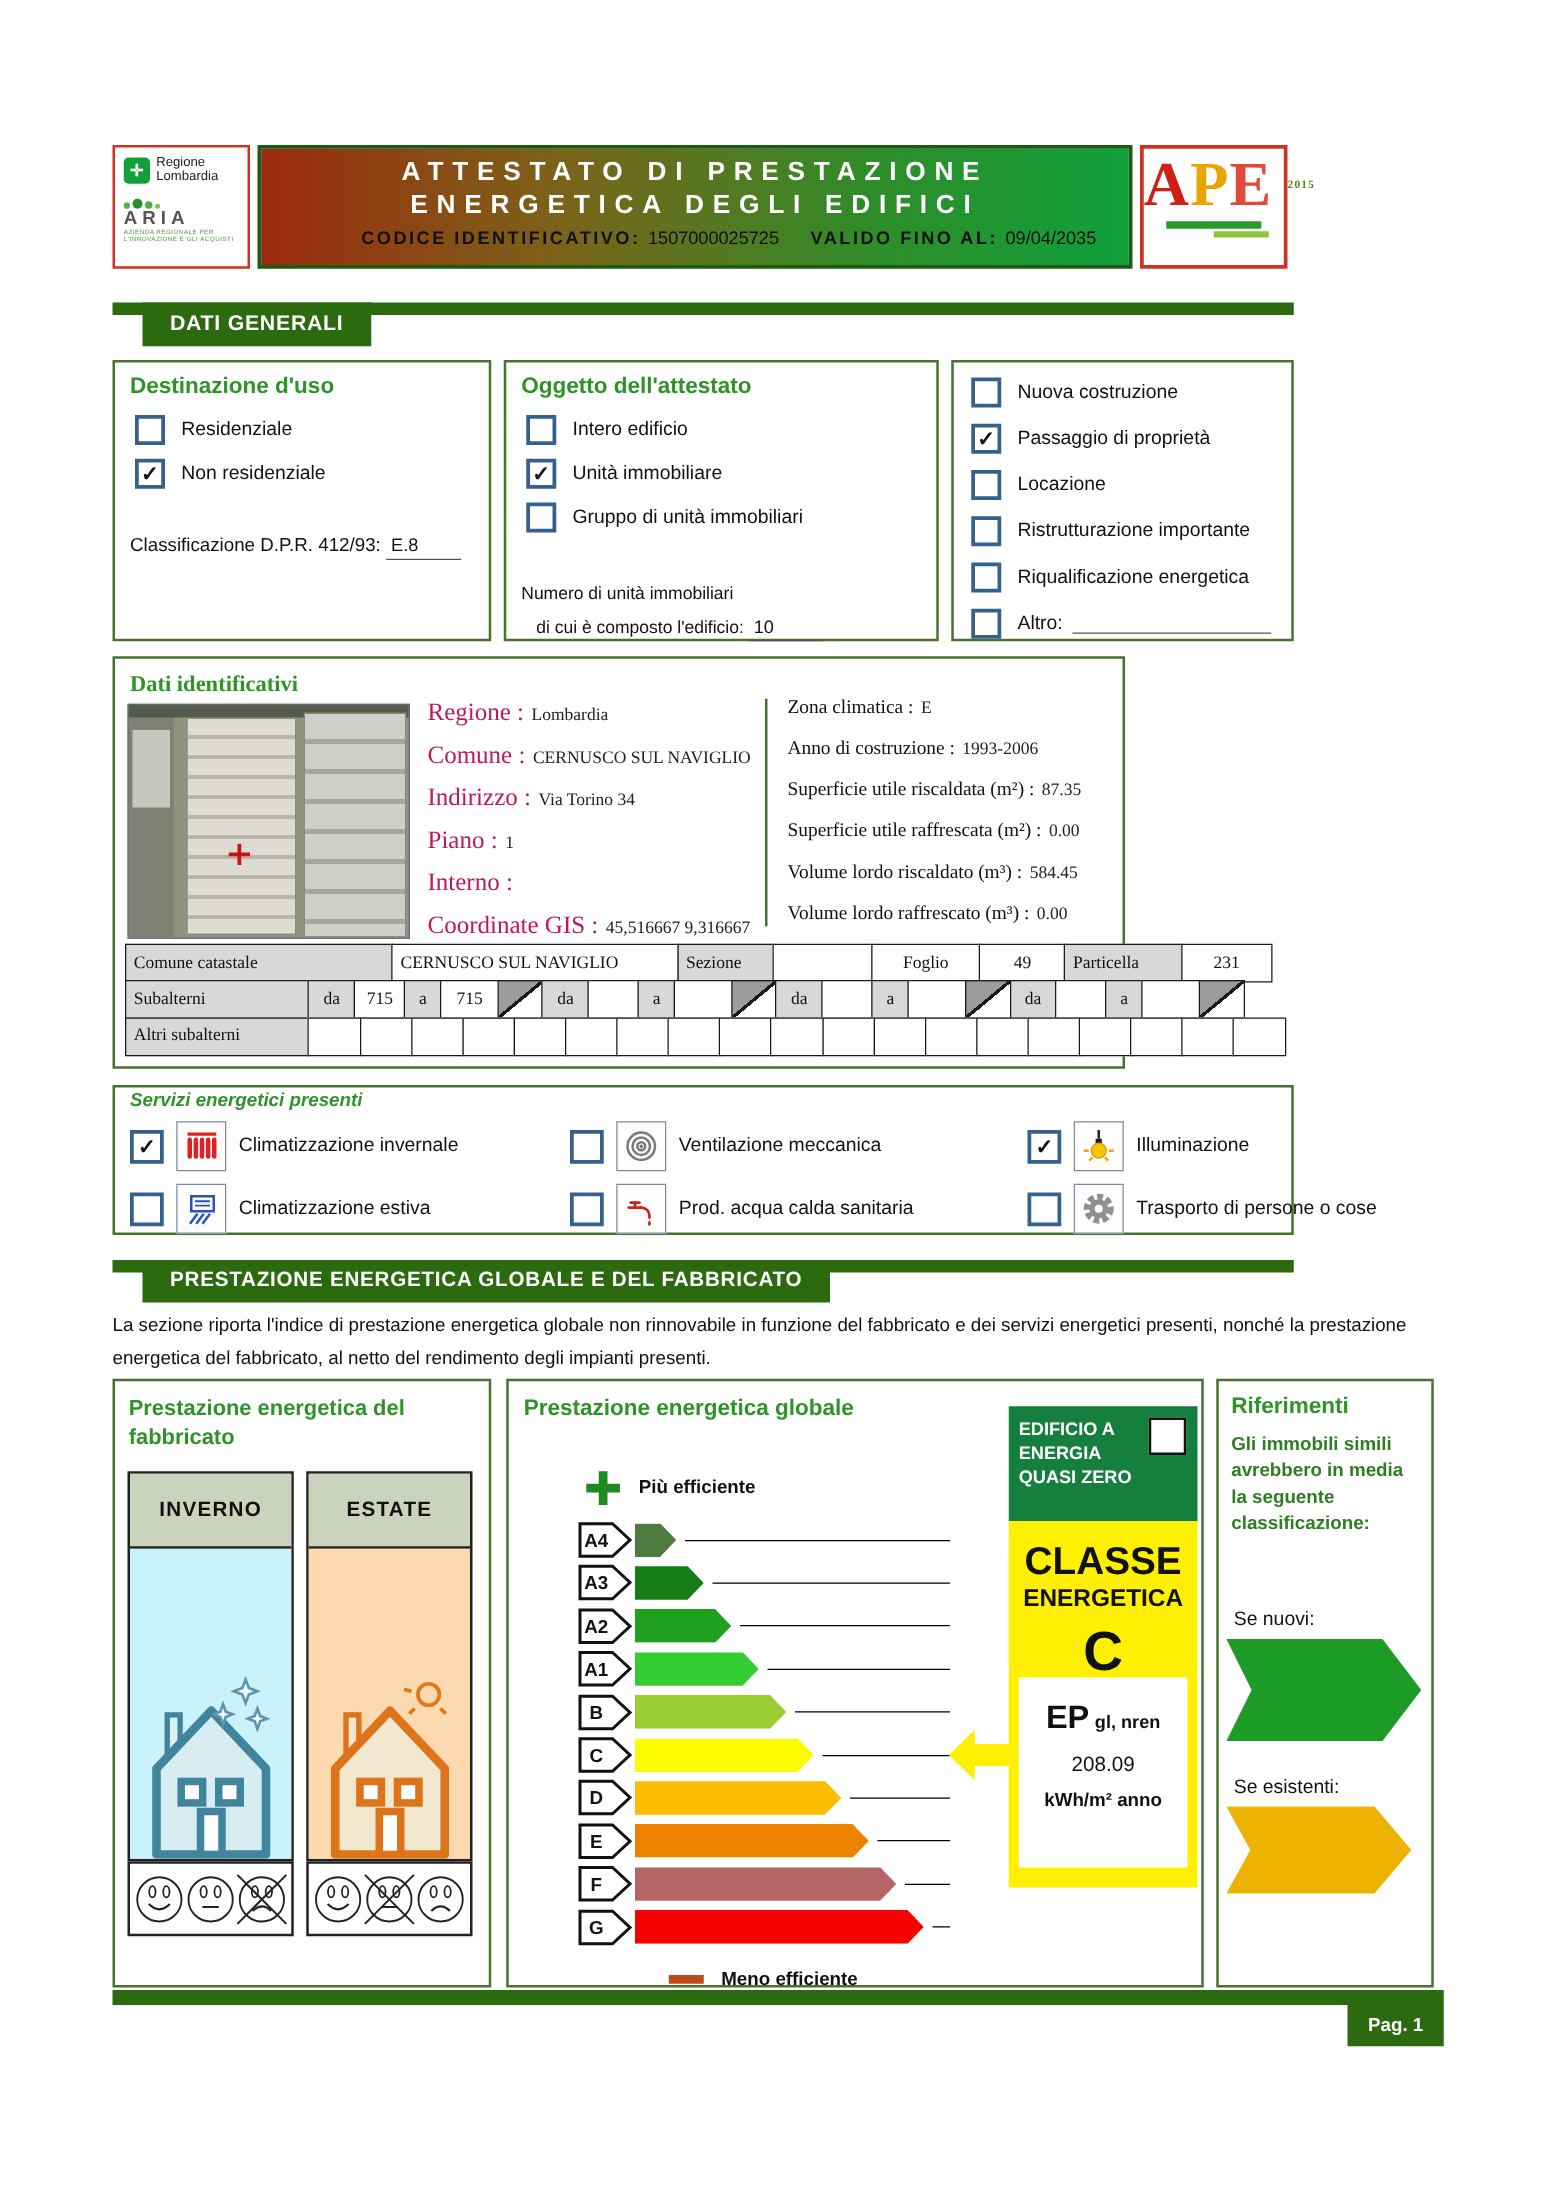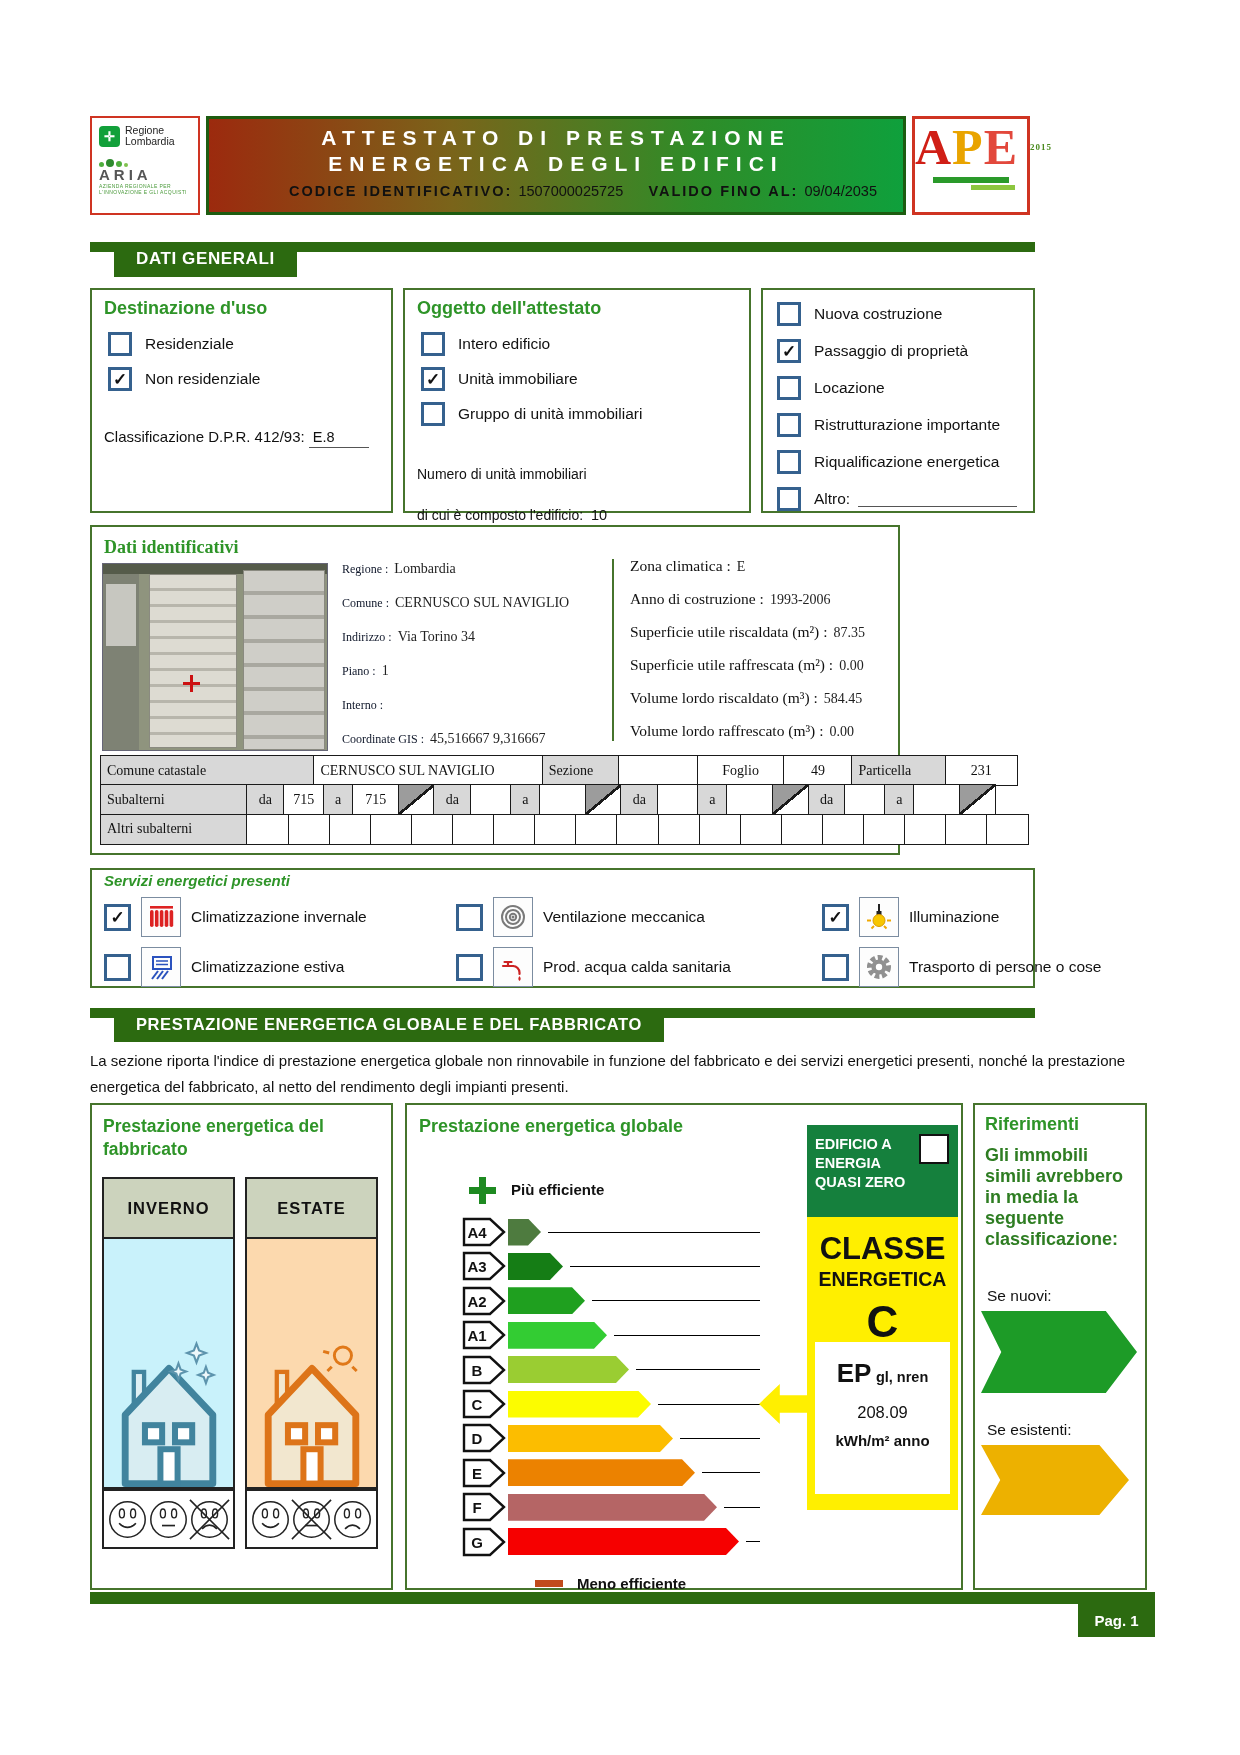--- a/index.html
+++ b/index.html
@@ -47,21 +47,21 @@
   
   .chk-row{display:flex;align-items:center;margin-bottom:11px;}
   .cb{width:24px;height:24px;border:3px solid #35618e;background:#fff;display:inline-flex;align-items:center;justify-content:center;
       font-size:17px;font-weight:bold;color:#111;box-sizing:border-box;flex:0 0 auto;line-height:1;}
   .chk-label{margin-left:13px;font-size:15.5px;color:#111;white-space:nowrap;}
   .fill-line{flex:1;border-bottom:1.5px solid #555;height:15px;margin:0 6px 0 8px;}
   #motiv-list .chk-row{margin-bottom:13px;}
   .u-val{display:inline-block;min-width:52px;border-bottom:1.5px solid #555;padding:0 4px 2px;font-size:14.5px;}
 
   
-  .id-label{font-size:12px;color:#0f172a;}
+  .id-label{font-size:20px;color:#be185d;}
   .id-label-sm{font-size:15.5px;color:#111;}
   .id-value{font-size:14px;color:#222;margin-left:6px;}
   .v-divider{width:2px;background:#46742c;}
 
   .sat{background:#8f947e;position:relative;overflow:hidden;border:1px solid #667;}
   .sat div{position:absolute;}
 
   
   .cat-table{position:absolute;left:8px;top:228px;width:929px;font-size:14px;}
   .cat-row{display:flex;}
@@ -105,21 +105,21 @@
   .cl3{font-size:44px;font-weight:800;margin-top:6px;}
   .ep-box{background:#fff;text-align:center;box-sizing:border-box;}
   .ep-l1{margin-top:16px;}
   .ep-main{font-size:26px;font-weight:800;}
   .ep-sub{font-size:14.5px;font-weight:800;}
   .ep-val{font-size:16.5px;margin-top:14px;}
   .ep-unit{font-size:15px;font-weight:800;margin-top:10px;}
   .cls-pointer{background:#ffef00;clip-path:polygon(0 50%,40% 0,40% 28%,100% 28%,100% 72%,40% 72%,40% 100%);}
 
   
-  .ref-text{color:#2e7d22;font-weight:bold;font-size:18px;line-height:21px;}
+  .ref-text{color:#2e7d22;font-weight:bold;font-size:15px;line-height:21px;}
   .ref-se{font-size:15.5px;color:#111;}
   .ref-arrow{clip-path:polygon(0 0,80% 0,100% 50%,80% 100%,0 100%,13% 50%);}
 
   .foot-bar{background:#2c6a10;}
   .page-box{background:#2c6a10;color:#fff;font-weight:bold;font-size:15px;display:flex;align-items:center;justify-content:center;}
 </style>
 </head>
 <body>
 
 <div class="page">
@@ -201,21 +201,21 @@
         <div class="chk-row">
           <span class="cb">✓</span>
           <span class="chk-label">Unità immobiliare</span>
         </div>
         <div class="chk-row">
           <span class="cb"></span>
           <span class="chk-label">Gruppo di unità immobiliari</span>
         </div>
       </div>
     <div class="abs" style="left:12px;top:176px;font-size:14px;">Numero di unità immobiliari</div>
-    <div class="abs" style="left:12px;top:203px;font-size:14px;margin-top:14px;">
+    <div class="abs" style="left:24px;top:203px;font-size:14px;">
       <span>di cui è composto l'edificio:</span>
       <span class="u-val">10</span>
     </div>
   </div>
 
   <div class="abs gbox" style="left:761px;top:288px;width:274px;height:225px;">
     <div class="abs" style="left:14px;top:12px;right:10px;" id="motiv-list">
         <div class="chk-row">
           <span class="cb"></span>
           <span class="chk-label">Nuova costruzione</span>

